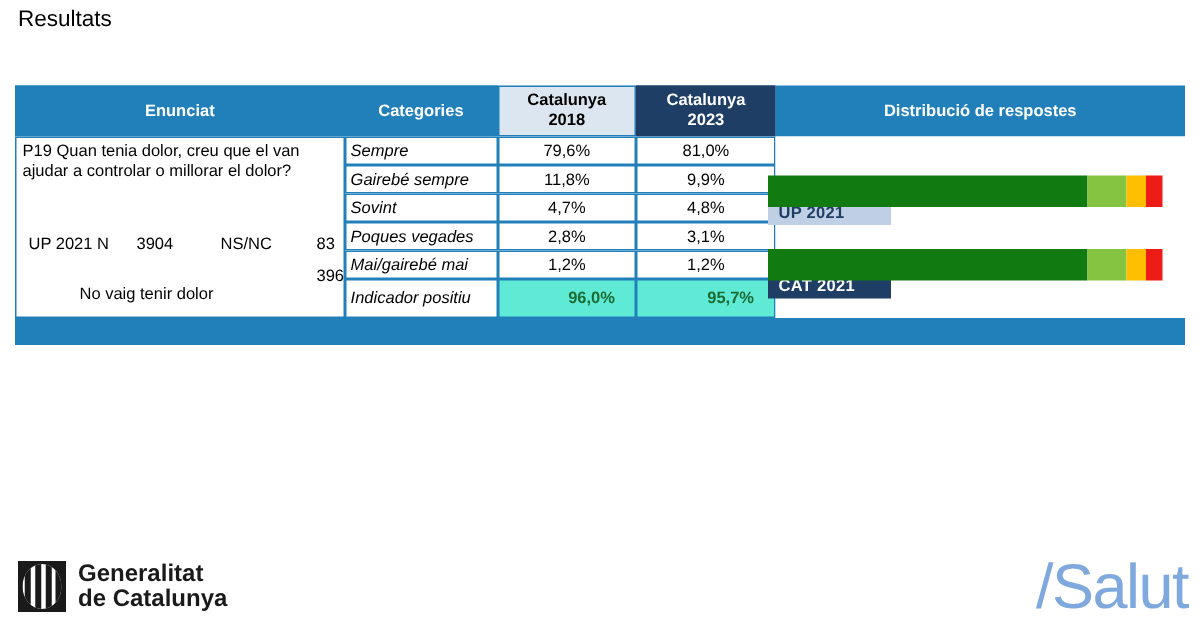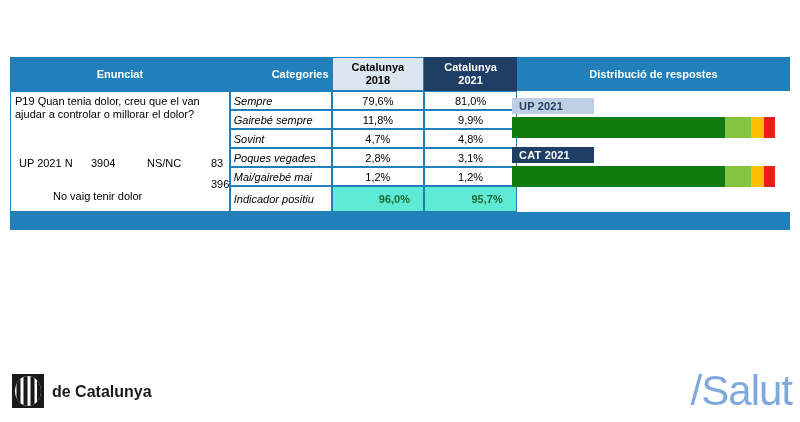--- a/index.html
+++ b/index.html
@@ -34,21 +34,21 @@
   .hdr-2021{
     background:#1F3E66;color:#ffffff;font-weight:bold;font-size:11px;
     text-align:center;padding:3px 2px;line-height:13px;vertical-align:middle;
     border:1px solid #1F3E66;
   }
   .hdr-dist{
     background:#2180B9;color:#ffffff;font-weight:bold;font-size:11px;
     text-align:center;padding:5px 2px;vertical-align:middle;border:none;
   }
   .col-enunciat{width:224px;}
-  .col-categories{width:98px;text-align:right;}
+  .col-categories{width:98px;}
   .col-2018{width:88px;}
   .col-2021{width:88px;}
   .col-dist{width:282px;text-align:center;}
 
   td.question-cell{
     border:1px solid #2180B9;background:#ffffff;vertical-align:top;
     padding:3px 4px 2px 4px;
   }
   .q-text{font-size:11px;line-height:13px;color:#000000;}
   .q-stats{margin-top:36px;font-size:11px;color:#000000;position:relative;height:42px;}
@@ -72,20 +72,21 @@
     background:#5eead4;color:#1C6B33;font-weight:bold;height:22px;padding-left:36px;
   }
   td.dist-cell{
     border:none;background:#ffffff;vertical-align:top;padding:0;position:relative;
   }
   
   #dist-panel{position:absolute;left:502px;top:90px;width:288px;height:118px;}
   .badge{
     position:absolute;font-size:11px;font-weight:bold;padding:2px 7px;
     letter-spacing:0.2px;
+    margin-top:36px;
   }
   .badge-up{left:10px;top:8px;background:#BFD0E4;color:#1F3E66;width:68px;}
   .badge-cat{left:10px;top:57px;background:#1F3E66;color:#ffffff;width:68px;}
   .barwrap{position:absolute;left:10px;height:21px;width:263px;}
   .bar-up{top:27px;}
   .bar-cat{top:76px;}
   .seg{position:absolute;top:0;height:100%;}
   
   #table-footer{
     position:absolute;left:10px;top:212px;width:780px;height:18px;background:#2180B9;
@@ -96,34 +97,35 @@
   #gencat-text{font-size:16px;font-weight:bold;line-height:17px;color:#1a1a1a;}
   #salut-logo{
     position:absolute;right:8px;top:368px;font-size:42px;color:#7FA9DC;
     line-height:46px;font-weight:400;letter-spacing:-1px;
   }
 </style>
 </head>
 <body>
 
 <div id="title-block">
+  <div id="subtitle">Resultats</div>
 </div>
 
 <table id="results-table">
   <thead>
     <tr>
       <th class="hdr col-enunciat">Enunciat</th>
       <th class="hdr col-categories">Categories</th>
       <th class="hdr-2018 col-2018">
         <div>Catalunya</div>
         <div>2018</div>
       </th>
       <th class="hdr-2021 col-2021">
         <div>Catalunya</div>
-        <div>2021</div>
+        <div>2023</div>
       </th>
       <th class="hdr-dist col-dist">Distribució de respostes</th>
     </tr>
   </thead>
   <tbody>
     <tr>
       <td class="question-cell" rowspan="6">
         <div class="q-text">P19 Quan tenia dolor, creu que el van ajudar a controlar o millorar el dolor?</div>
         <div class="q-stats">
           <span class="s-label">UP 2021 N</span>
@@ -194,17 +196,18 @@
       </clipPath>
     <g clip-path="url(#clipEmblem)">
       <rect x="3" y="2" width="26" height="30" fill="#ffffff"></rect>
       <rect x="4.5" y="2" width="4" height="30" fill="#1a1a1a"></rect>
       <rect x="11.5" y="2" width="4" height="30" fill="#1a1a1a"></rect>
       <rect x="18.5" y="2" width="4" height="30" fill="#1a1a1a"></rect>
       <rect x="25" y="2" width="4" height="30" fill="#1a1a1a"></rect>
     </g>
   </svg>
   <div id="gencat-text">
+    <div>Generalitat</div>
     <div>de Catalunya</div>
   </div>
 </div>
 
 <div id="salut-logo">/Salut</div>
 
 </body></html>

